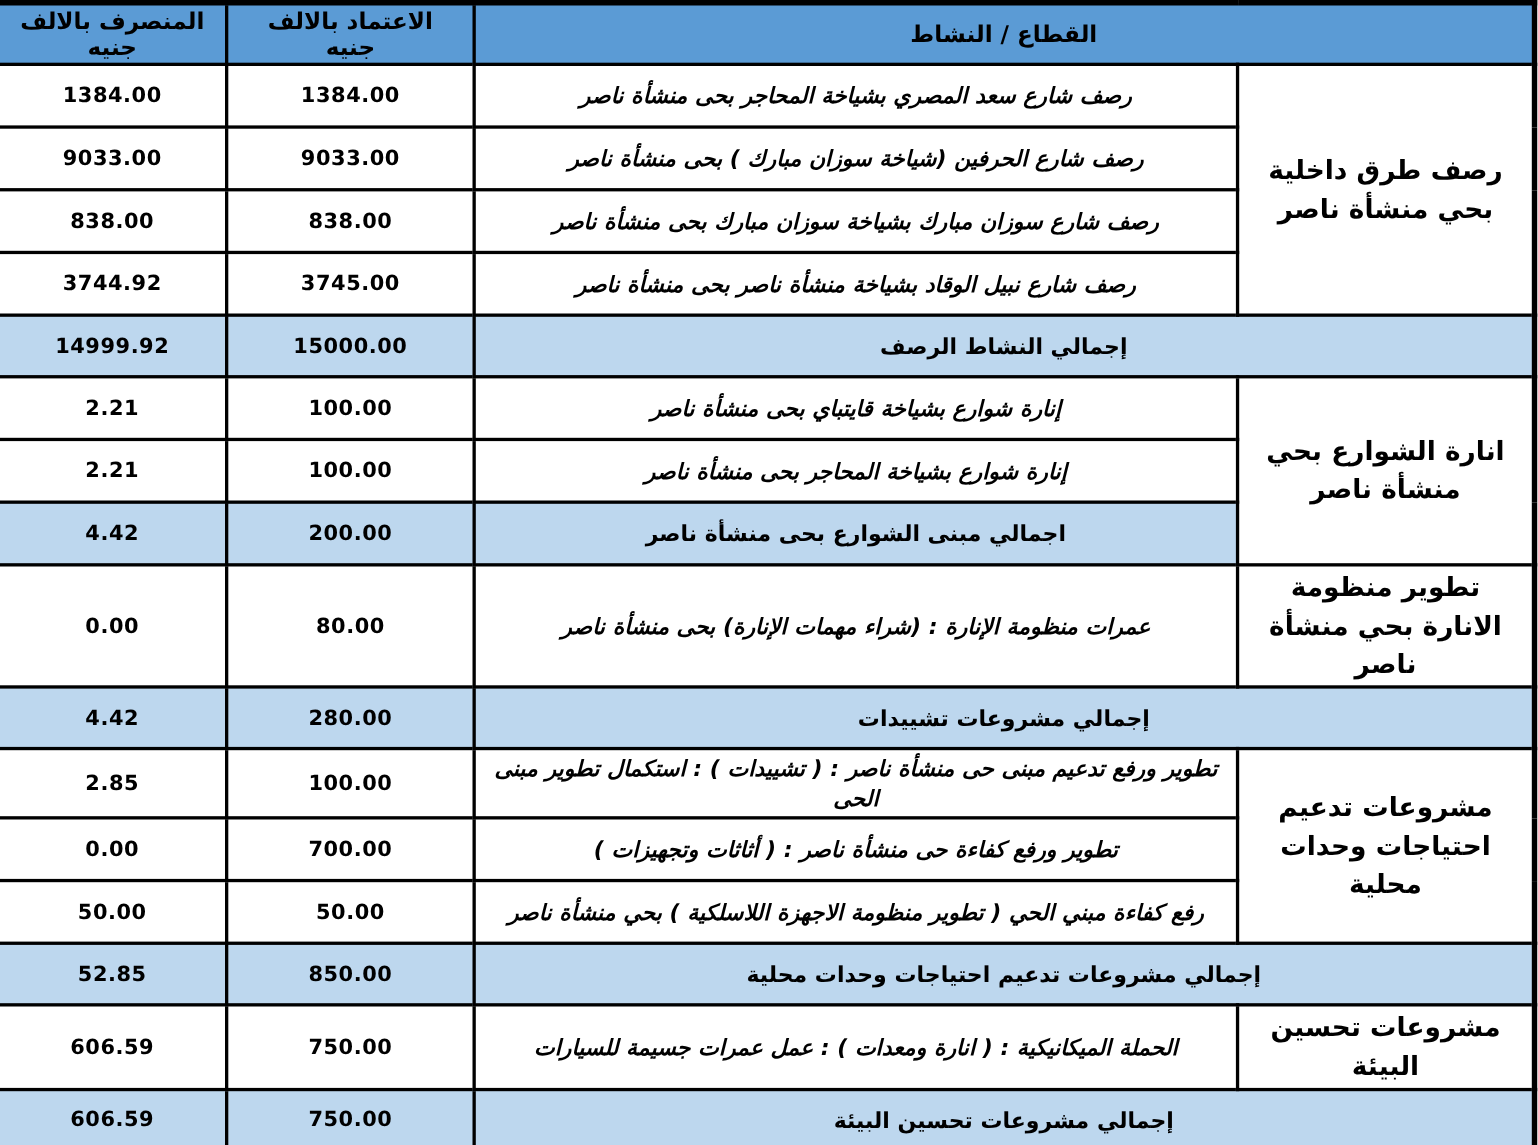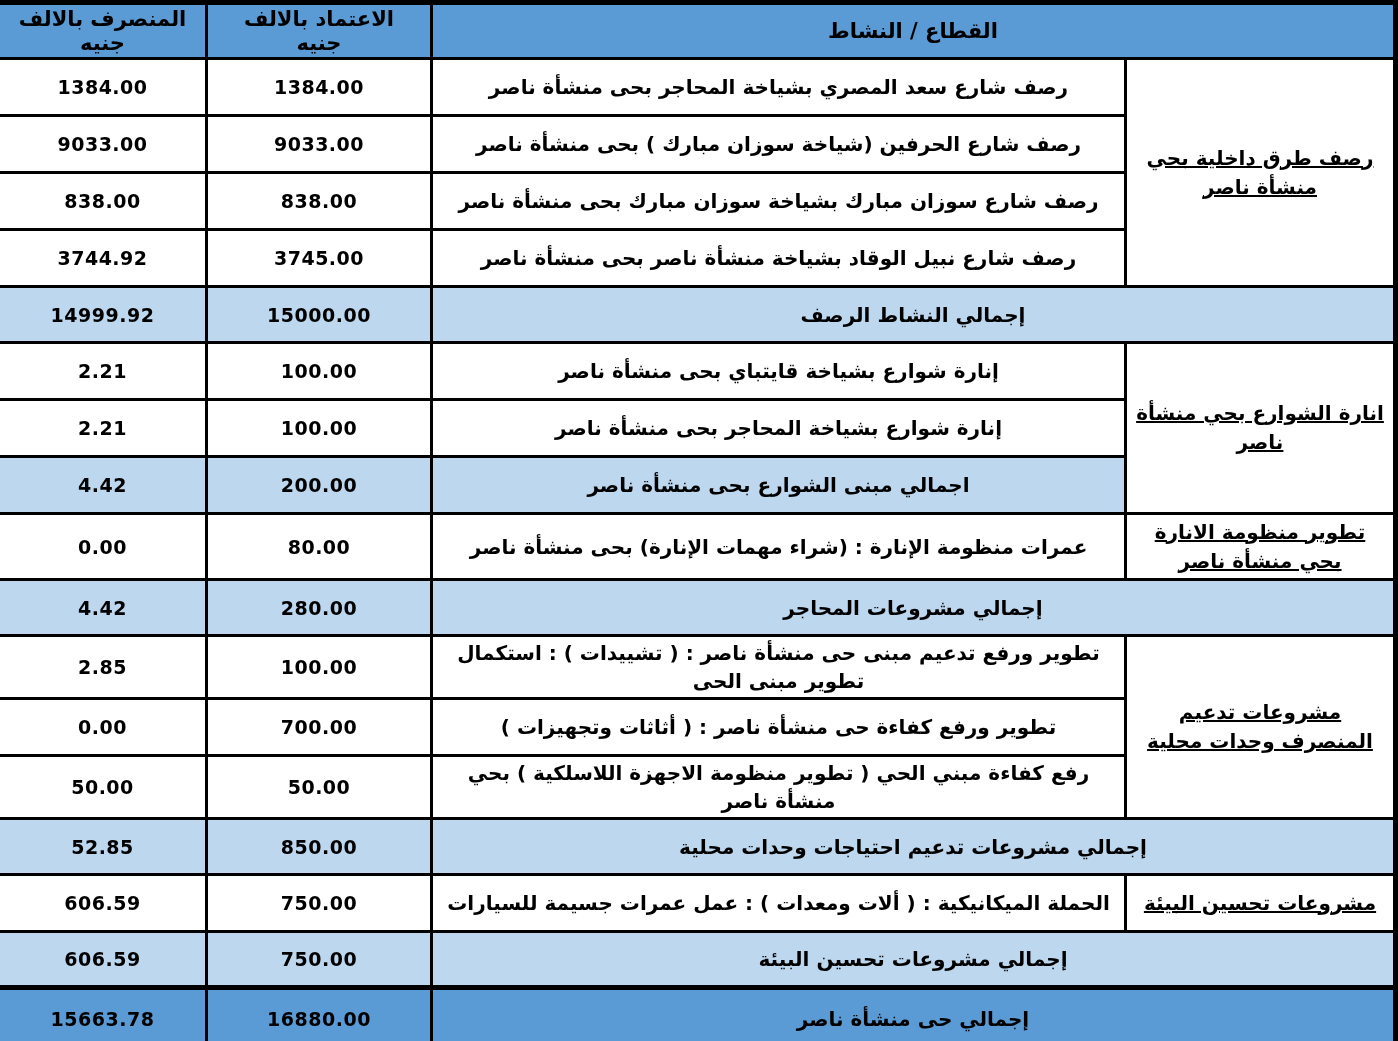--- a/index.html
+++ b/index.html
@@ -20,22 +20,22 @@
     color:#000;
     padding:2px 12px;
     box-sizing:border-box;
   }
   th{font-size:21px;}
   td{font-size:20px;}
   .num{font-size:19px; letter-spacing:0.5px;}
   .hdr{background:#5B9BD5;}
   .sub{background:#BDD7EE;}
   .grand{background:#5B9BD5;}
-  .cat{font-size:20px; line-height:1.45; padding:2px 8px;text-decoration:underline;}
-  .act{line-height:1.4;}
+  .cat{font-size:24px; line-height:1.45; padding:2px 8px;}
+  .act{line-height:1.4;font-style:italic;}
   tr.h-head{height:56px;}
   tr.h-item{height:57px;}
   tr.h-tall{height:66px;}
   tr.h-sub{height:56px;}
   tr.h-grand{height:62px;}
   .grand td{border-top-width:5px;}
 </style>
 </head>
 <body>
 
@@ -101,27 +101,27 @@
   </tr>
 
   <tr class="h-tall">
     <td class="cat">تطوير منظومة الانارة بحي منشأة ناصر</td>
     <td class="act">عمرات منظومة الإنارة : (شراء مهمات الإنارة) بحى منشأة ناصر</td>
     <td class="num">80.00</td>
     <td class="num">0.00</td>
   </tr>
 
   <tr class="h-sub">
-    <td colspan="2" class="sub">إجمالي مشروعات المحاجر</td>
+    <td colspan="2" class="sub">إجمالي مشروعات تشييدات</td>
     <td class="sub num">280.00</td>
     <td class="sub num">4.42</td>
   </tr>
 
   <tr class="h-item">
-    <td rowspan="3" class="cat">مشروعات تدعيم المنصرف وحدات محلية</td>
+    <td rowspan="3" class="cat">مشروعات تدعيم احتياجات وحدات محلية</td>
     <td class="act">تطوير ورفع تدعيم مبنى حى منشأة ناصر : ( تشييدات ) : استكمال تطوير مبنى الحى</td>
     <td class="num">100.00</td>
     <td class="num">2.85</td>
   </tr>
   <tr class="h-item">
     <td class="act">تطوير ورفع كفاءة حى منشأة ناصر : ( أثاثات وتجهيزات )</td>
     <td class="num">700.00</td>
     <td class="num">0.00</td>
   </tr>
   <tr class="h-item">
@@ -131,21 +131,21 @@
   </tr>
 
   <tr class="h-sub">
     <td colspan="2" class="sub">إجمالي مشروعات تدعيم احتياجات وحدات محلية</td>
     <td class="sub num">850.00</td>
     <td class="sub num">52.85</td>
   </tr>
 
   <tr class="h-item">
     <td class="cat">مشروعات تحسين البيئة</td>
-    <td class="act">الحملة الميكانيكية : ( ألات ومعدات ) : عمل عمرات جسيمة للسيارات</td>
+    <td class="act">الحملة الميكانيكية : ( انارة ومعدات ) : عمل عمرات جسيمة للسيارات</td>
     <td class="num">750.00</td>
     <td class="num">606.59</td>
   </tr>
 
   <tr class="h-sub">
     <td colspan="2" class="sub">إجمالي مشروعات تحسين البيئة</td>
     <td class="sub num">750.00</td>
     <td class="sub num">606.59</td>
   </tr>
 

